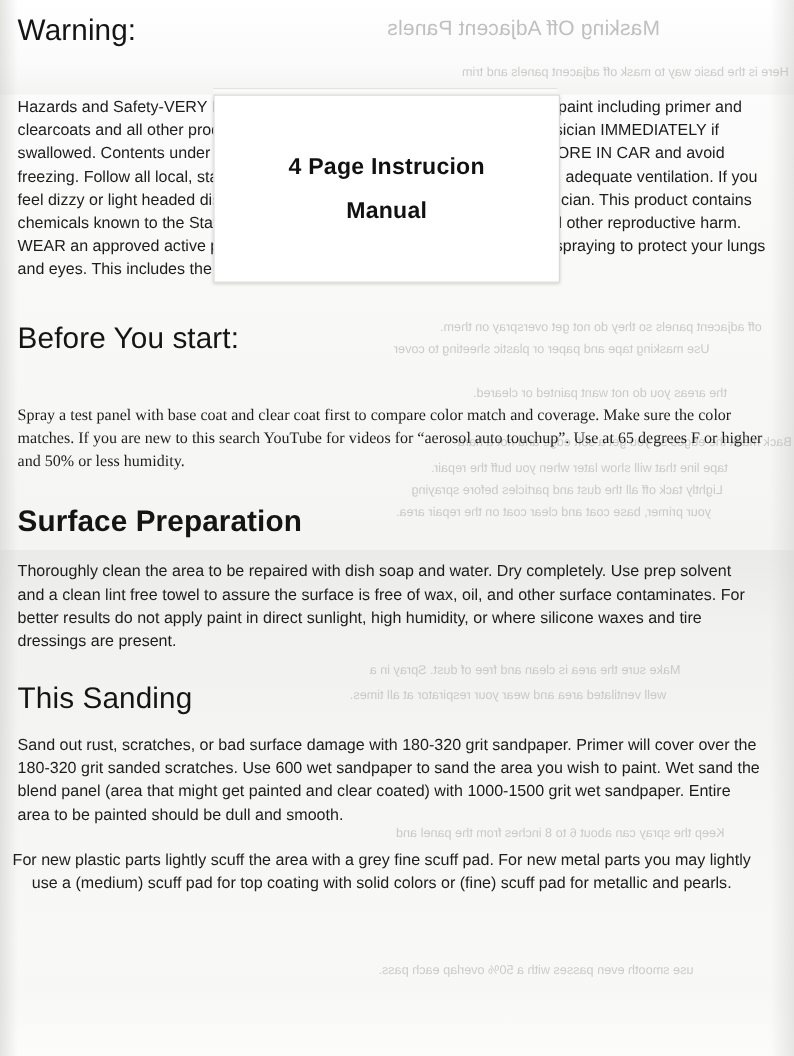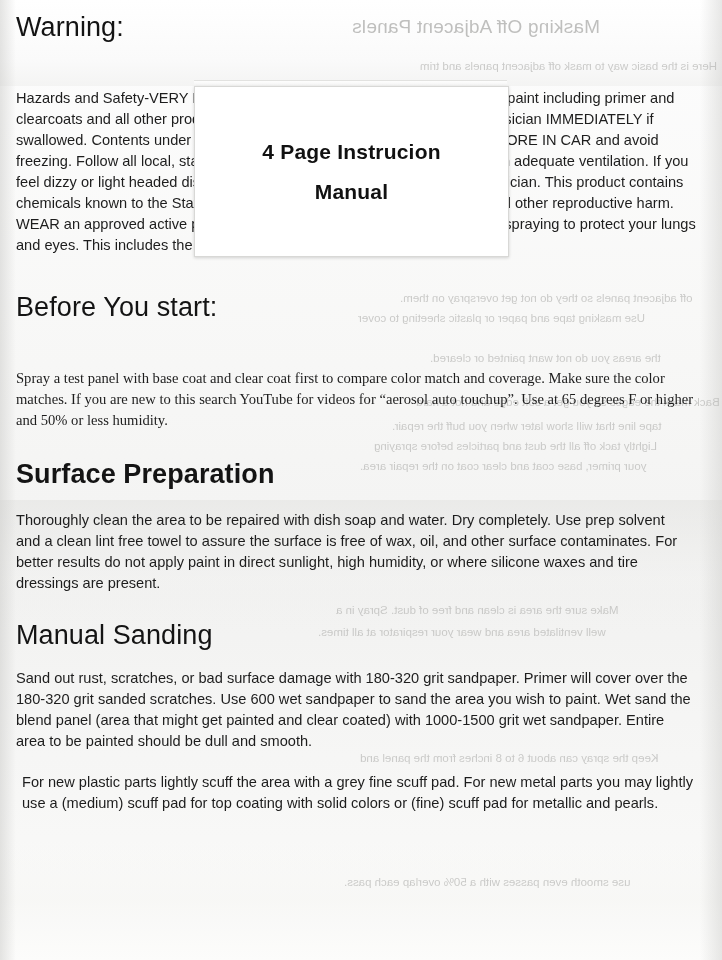--- a/index.html
+++ b/index.html
@@ -162,23 +162,23 @@
 
     <h1 class="section blk" style="left:16px; top:12px;">Warning:</h1>
     <p class="body blk" style="left:16px; top:88px; width:680px;">Hazards and Safety-VERY IMPORTANT. Follow all instructions on touch-up paint including primer and clearcoats and all other products used. Keep away from children. Call a physician IMMEDIATELY if swallowed. Contents under pressure. Do not store above 120F. DO NOT STORE IN CAR and avoid freezing. Follow all local, state and federal laws for proper disposal. Use with adequate ventilation. If you feel dizzy or light headed discontinue product use immediately and call physician. This product contains chemicals known to the State of California to cause birth defects, cancer and other reproductive harm. WEAR an approved active paint respirator and WEAR safety goggles while spraying to protect your lungs and eyes. This includes the primer, paint and clearcoat.</p>
 
     <h1 class="section blk" style="left:16px; top:292px;">Before You start:</h1>
     <p class="body blk" style="left:16px; top:368px; width:684px;font-family:Liberation Serif, serif;">Spray a test panel with base coat and clear coat first to compare color match and coverage. Make sure the color matches.  If you are new to this search YouTube for videos for “aerosol auto touchup”.  Use at 65 degrees F or higher and 50% or less humidity.</p>
 
     <h1 class="section blk" style="left:16px; top:459px;font-weight:bold;">Surface Preparation</h1>
     <p class="body blk" style="left:16px; top:510px; width:676px;">Thoroughly clean the area to be repaired with dish soap and water.  Dry completely. Use prep solvent and a clean lint free towel to assure the surface is free of wax, oil, and other surface contaminates. For better results do not apply paint in direct sunlight, high humidity, or where silicone waxes and tire dressings are present.</p>
 
-    <h1 class="section blk" style="left:16px; top:620px;">Manual Sanding</h1>
+    <h1 class="section blk" style="left:16px; top:620px;">This Sanding</h1>
     <p class="body blk" style="left:16px; top:668px; width:680px;">Sand out rust, scratches, or bad surface damage with 180-320 grit sandpaper. Primer will cover over the 180-320 grit sanded scratches. Use 600 wet sandpaper to sand the area you wish to paint. Wet sand the blend panel (area that might get painted and clear coated) with 1000-1500 grit wet sandpaper. Entire area to be painted should be dull and smooth.</p>
-    <p class="body blk" style="left:22px; top:772px; width:672px;">For new plastic parts lightly scuff the area with a grey fine scuff pad. For new metal parts you may lightly use a (medium) scuff pad for top coating with solid colors or (fine) scuff pad for metallic and pearls.</p>
+    <p class="body blk" style="left:11px; top:772px; width:672px;text-align:center;">For new plastic parts lightly scuff the area with a grey fine scuff pad. For new metal parts you may lightly use a (medium) scuff pad for top coating with solid colors or (fine) scuff pad for metallic and pearls.</p>
 
   </div>
 
   <div class="tape"></div>
   <div class="sticker">
     <div class="line">4 Page Instrucion</div>
     <div class="line">Manual</div>
   </div>
 
 </div>

